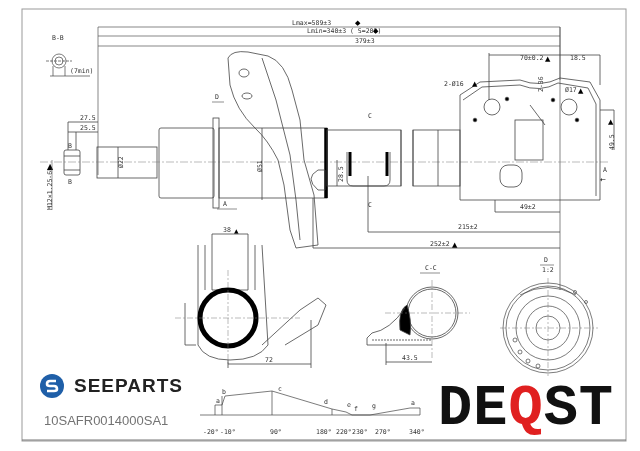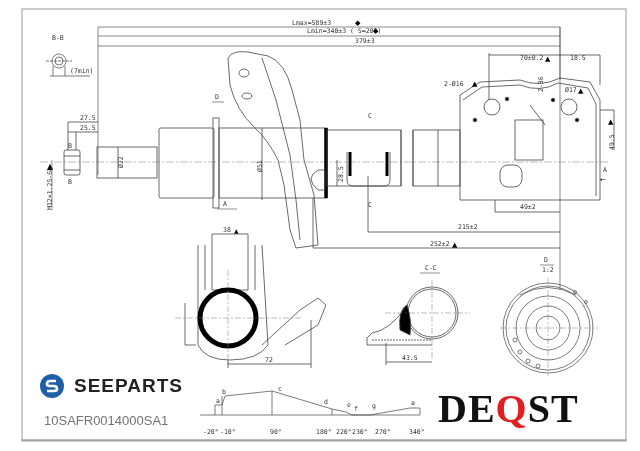--- a/index.html
+++ b/index.html
@@ -3,21 +3,21 @@
 <meta charset="utf-8">
 <style>
   html,body{margin:0;padding:0;background:#fff;}
   body{width:640px;height:451px;position:relative;overflow:hidden;font-family:"DejaVu Sans",sans-serif;}
   #drawing{position:absolute;left:0;top:0;}
   .t{font-family:"DejaVu Sans Mono",monospace;font-size:6.5px;fill:#333;}
   .tv{font-family:"DejaVu Sans Mono",monospace;font-size:6.5px;fill:#333;}
   .brand-seep{position:absolute;left:40px;top:374px;display:flex;align-items:center;}
   .seep-text{font-family:"Liberation Sans",sans-serif;font-size:19px;font-weight:bold;letter-spacing:1px;color:#222;margin-left:10px;}
   .partno{position:absolute;left:44px;top:413px;font-family:"Liberation Sans",sans-serif;font-size:13px;color:#737373;}
-  .deqst{position:absolute;left:438px;top:384px;font-family:Liberation Serif, serif;font-size:40px;font-weight:bold;color:#111;letter-spacing:1px;line-height:50px;}
+  .deqst{position:absolute;left:438px;top:384px;font-family:Liberation Mono, monospace;font-size:57px;font-weight:bold;color:#111;letter-spacing:1px;line-height:50px;}
   .deqst .q{color:#e02020;}
 </style>
 </head>
 <body>
 
 <svg id="drawing" width="640" height="451" viewBox="0 0 640 451" xmlns="http://www.w3.org/2000/svg">
 
   <rect x="22" y="9" width="604" height="432" fill="none" stroke="#999" stroke-width="1"></rect>
   <line x1="22" y1="440" x2="626" y2="440" stroke="#777" stroke-width="1"></line>
 

